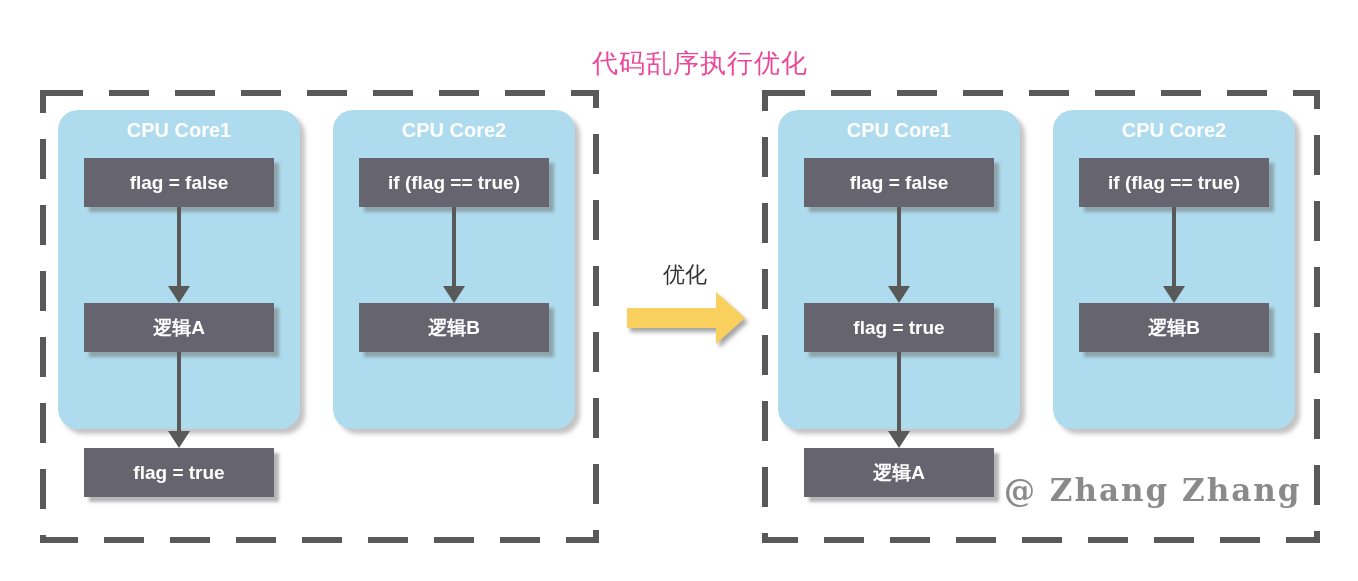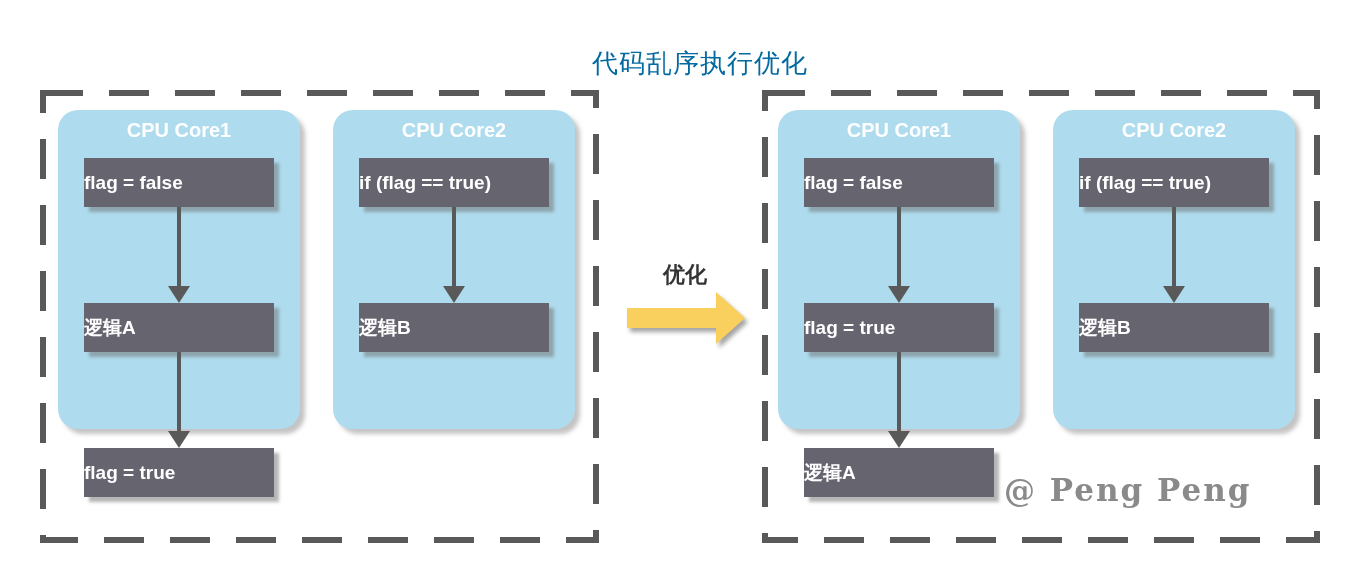--- a/index.html
+++ b/index.html
@@ -3,47 +3,47 @@
 <meta charset="utf-8">
 <style>
   html,body{margin:0;padding:0;background:#ffffff;}
   .canvas{
     position:relative;width:1358px;height:581px;background:#ffffff;overflow:hidden;
     font-family:"Liberation Sans","DejaVu Sans",sans-serif;
   }
   .dash-layer{position:absolute;left:0;top:0;z-index:0;}
   .title{
     position:absolute;left:540px;top:46px;width:320px;text-align:center;
-    font-size:26px;color:#0369a1;letter-spacing:1px;z-index:3;
+    font-size:26px;color:#ec4899;letter-spacing:1px;z-index:3;
   }
   .panel{
     position:absolute;top:110px;width:242px;height:319px;background:#aedcee;
     border-radius:20px;box-shadow:5px 5px 4px rgba(125,125,125,0.45);z-index:1;
   }
   .panel-header{
     position:absolute;top:9px;left:0;width:100%;text-align:center;
     font-size:20px;font-weight:bold;color:#ffffff;
   }
   .step{
     position:absolute;left:26px;width:190px;height:49px;background:#66646f;
-    color:#ffffff;font-size:19px;font-weight:bold;text-align:left;line-height:49px;
+    color:#ffffff;font-size:19px;font-weight:bold;text-align:center;line-height:49px;
     box-shadow:5px 5px 3px rgba(110,110,110,0.5);white-space:nowrap;
   }
   .flow-arrow{position:absolute;left:0;width:100%;}
   .flow-arrow .vline{
     position:absolute;left:calc(50% - 2px);top:0;bottom:16px;width:4px;background:#595959;
   }
   .flow-arrow .ahead{
     position:absolute;left:calc(50% - 11px);bottom:0;width:0;height:0;
     border-left:11px solid transparent;border-right:11px solid transparent;
     border-top:17px solid #595959;
   }
   .optimize-label{
     position:absolute;left:627px;top:260px;width:116px;text-align:center;
-    font-size:22px;font-weight:bold;color:#333333;z-index:2;
+    font-size:22px;font-weight:normal;color:#333333;z-index:2;
   }
   .optimize-arrow{
     position:absolute;left:627px;top:292px;width:118px;height:51px;z-index:2;
     filter:drop-shadow(3px 4px 2px rgba(90,90,90,0.55));
   }
   .optimize-arrow .abody{
     position:absolute;left:0;top:16px;width:90px;height:20px;background:#f9d05e;
   }
   .optimize-arrow .ahead2{
     position:absolute;left:89px;top:0;width:0;height:0;
@@ -117,15 +117,15 @@
   <div class="panel" style="left:1053px;">
     <div class="panel-header">CPU Core2</div>
     <div class="step" style="top:48px;">if (flag == true)</div>
     <div class="flow-arrow" style="top:97px;height:96px;">
         <i class="vline"></i>
         <i class="ahead"></i>
       </div>
     <div class="step" style="top:193px;">逻辑B</div>
   </div>
 
-  <div class="watermark">@ Peng Peng</div>
+  <div class="watermark">@ Zhang Zhang</div>
 
 </div>
 
 </body></html>

